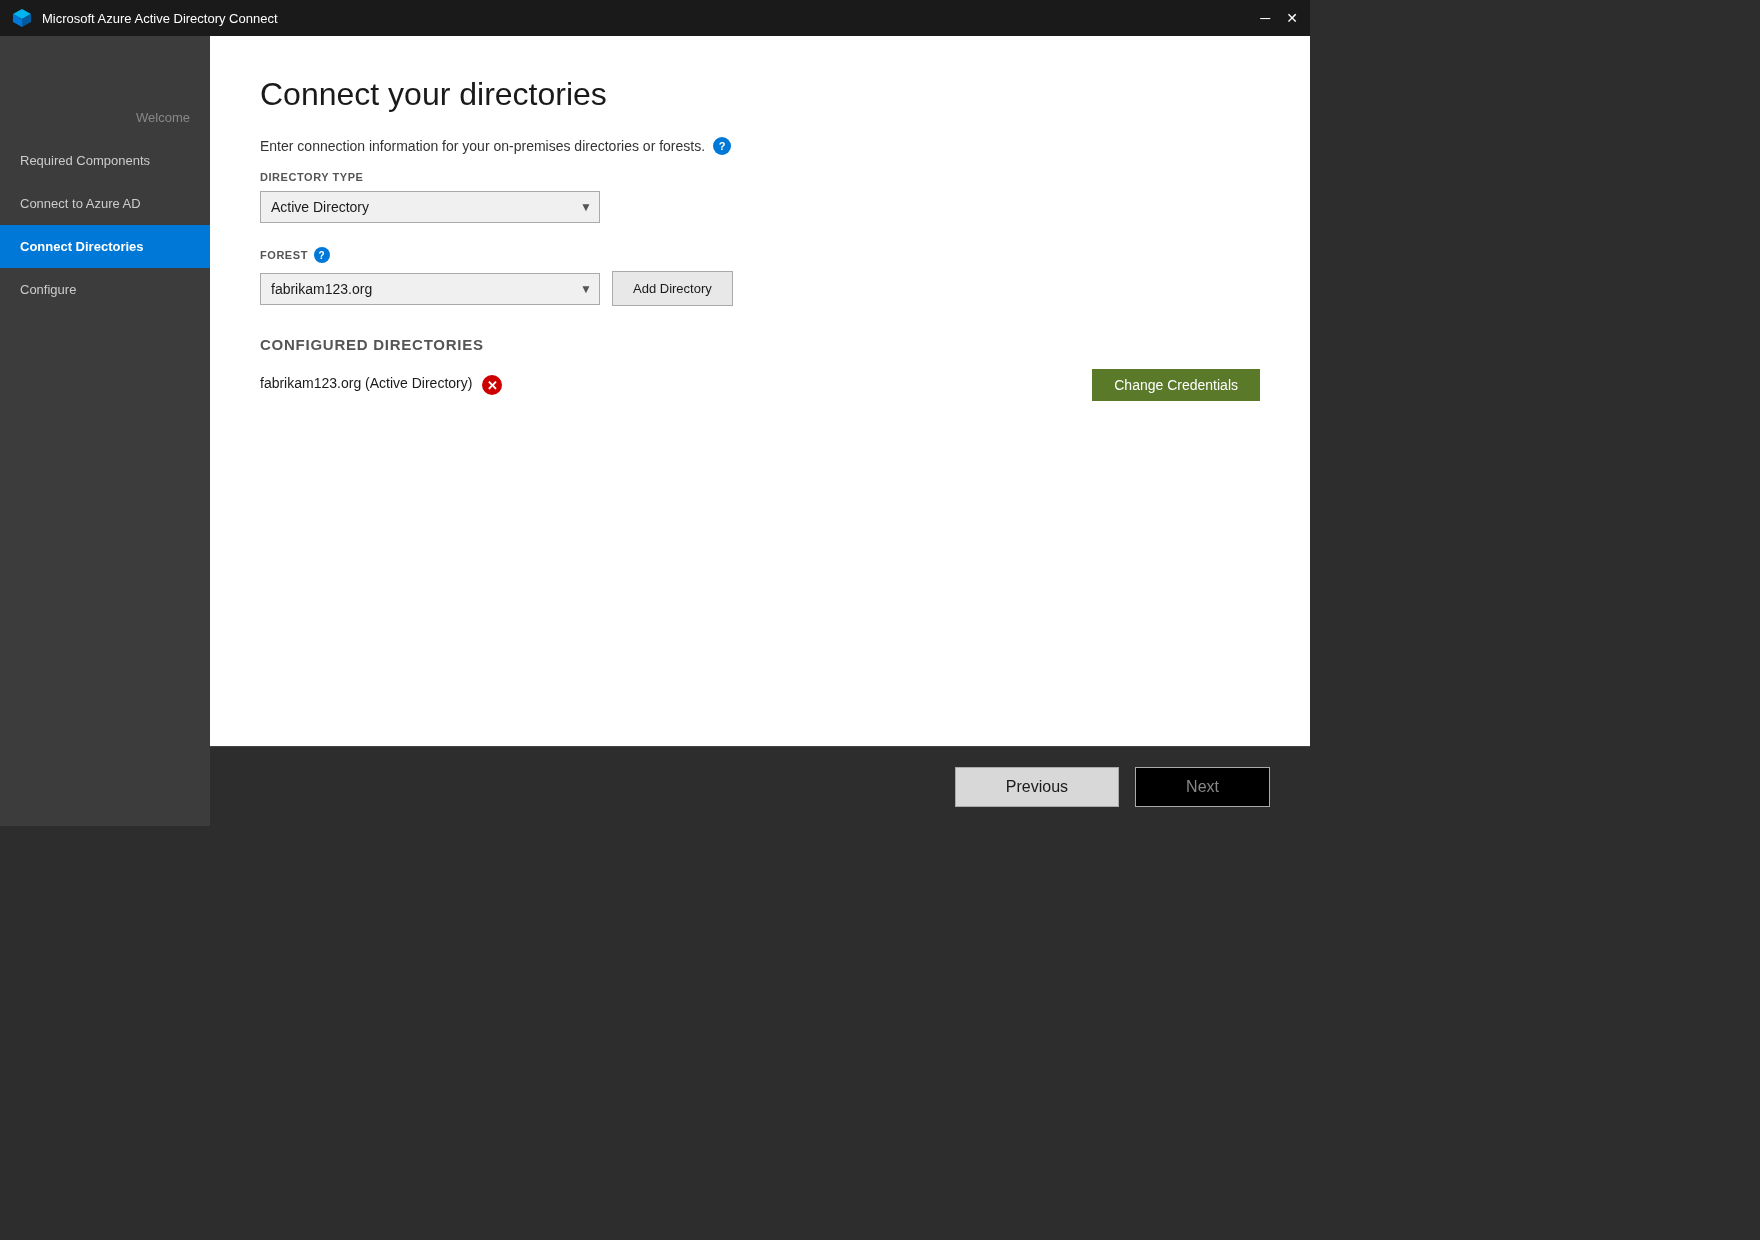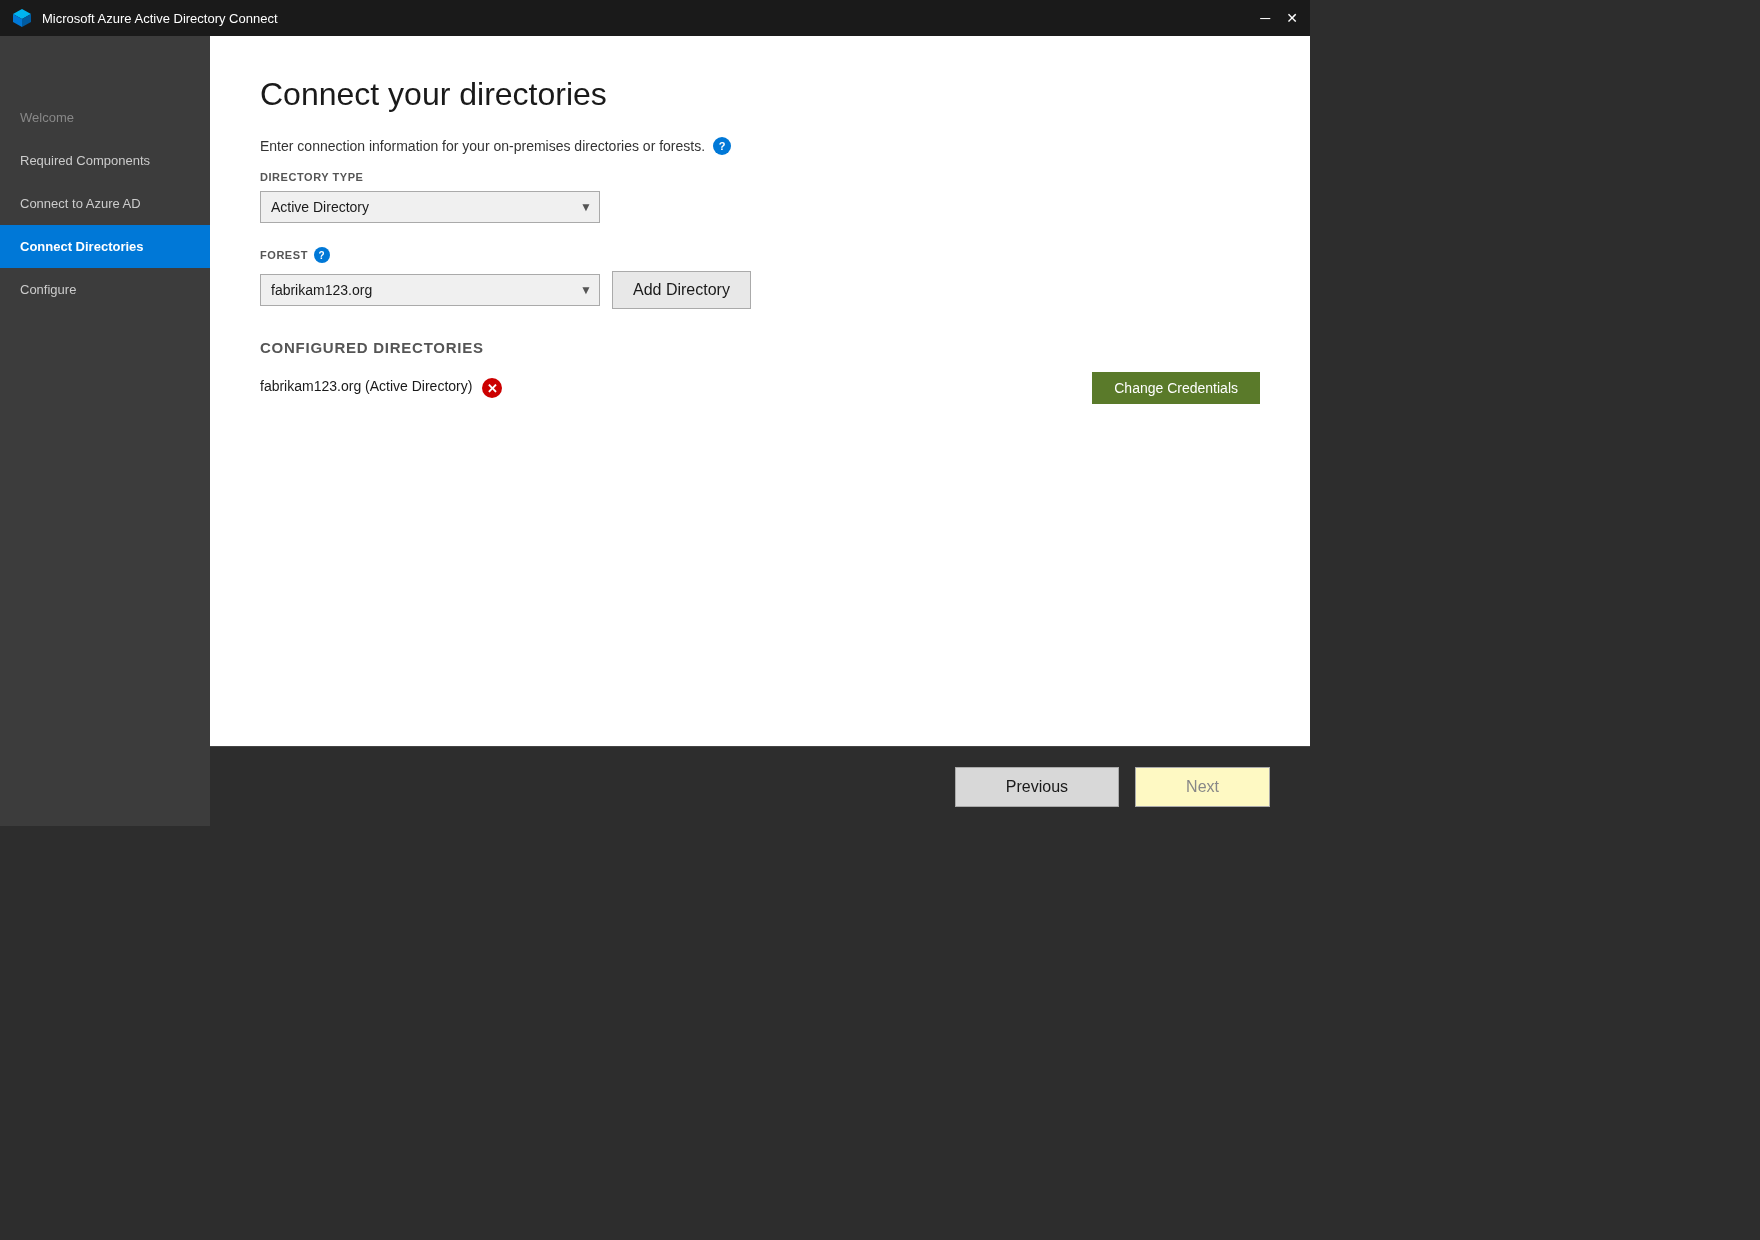--- a/index.html
+++ b/index.html
@@ -62,20 +62,21 @@
       font-size: 13px;
       cursor: pointer;
     }
     .sidebar-item.active {
       background: #0078d7;
       color: #ffffff;
       font-weight: 600;
     }
     .sidebar-item.dimmed {
       color: #888888;
+      text-align: right;
     }
 
     
     .content {
       flex: 1;
       background: #ffffff;
       display: flex;
       flex-direction: column;
     }
 
@@ -171,21 +172,21 @@
       display: flex;
       align-items: center;
       gap: 12px;
     }
 
     .add-directory-btn {
       padding: 9px 20px;
       background: #e8e8e8;
       border: 1px solid #aaa;
       color: #1a1a1a;
-      font-size: 16px;
+      font-size: 13px;
       cursor: pointer;
     }
 
     .configured-section {
       margin-top: 30px;
     }
 
     .configured-label {
       font-size: 15px;
       font-weight: 600;
@@ -254,21 +255,21 @@
       cursor: pointer;
       border: 1px solid #aaa;
     }
 
     .nav-btn.previous {
       background: #d8d8d8;
       color: #1a1a1a;
     }
 
     .nav-btn.next {
-      background: #fef9c3;
+      background: #000000;
       color: #888;
       cursor: default;
     }
   </style>
 </head>
 <body>
 
 <div class="titlebar">
 
   <svg class="titlebar-logo" viewBox="0 0 20 20" fill="none" xmlns="http://www.w3.org/2000/svg">

